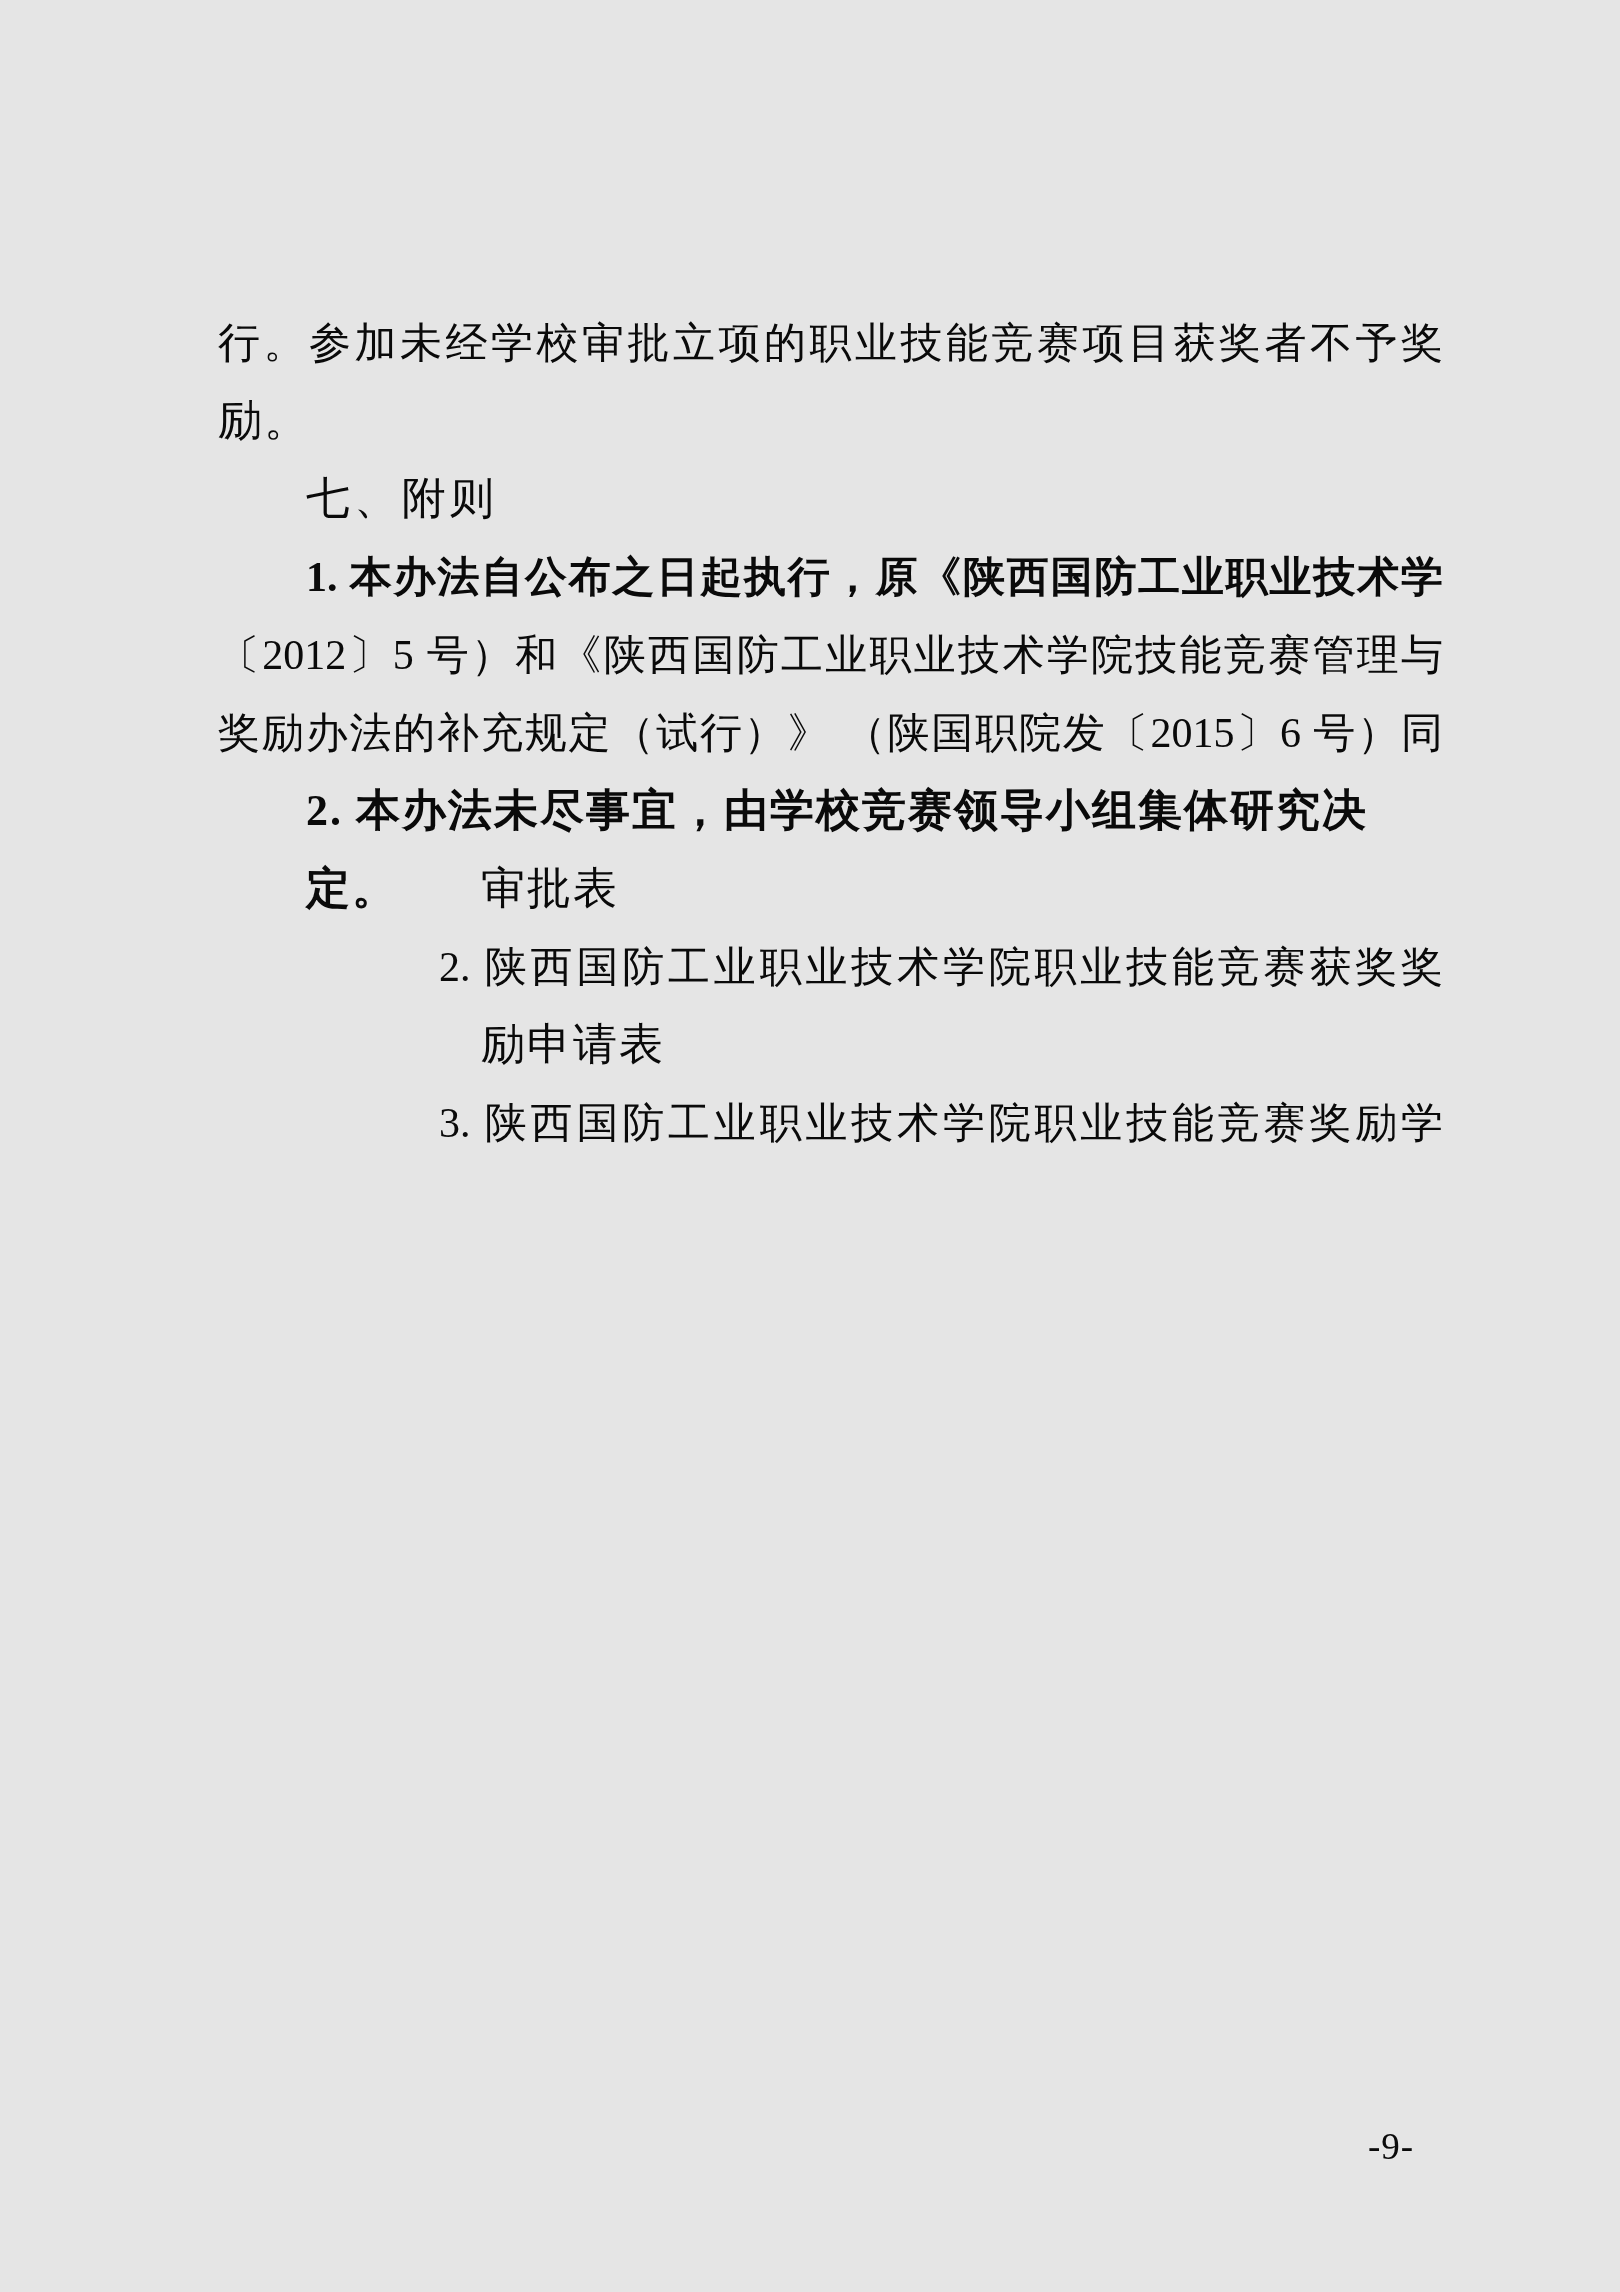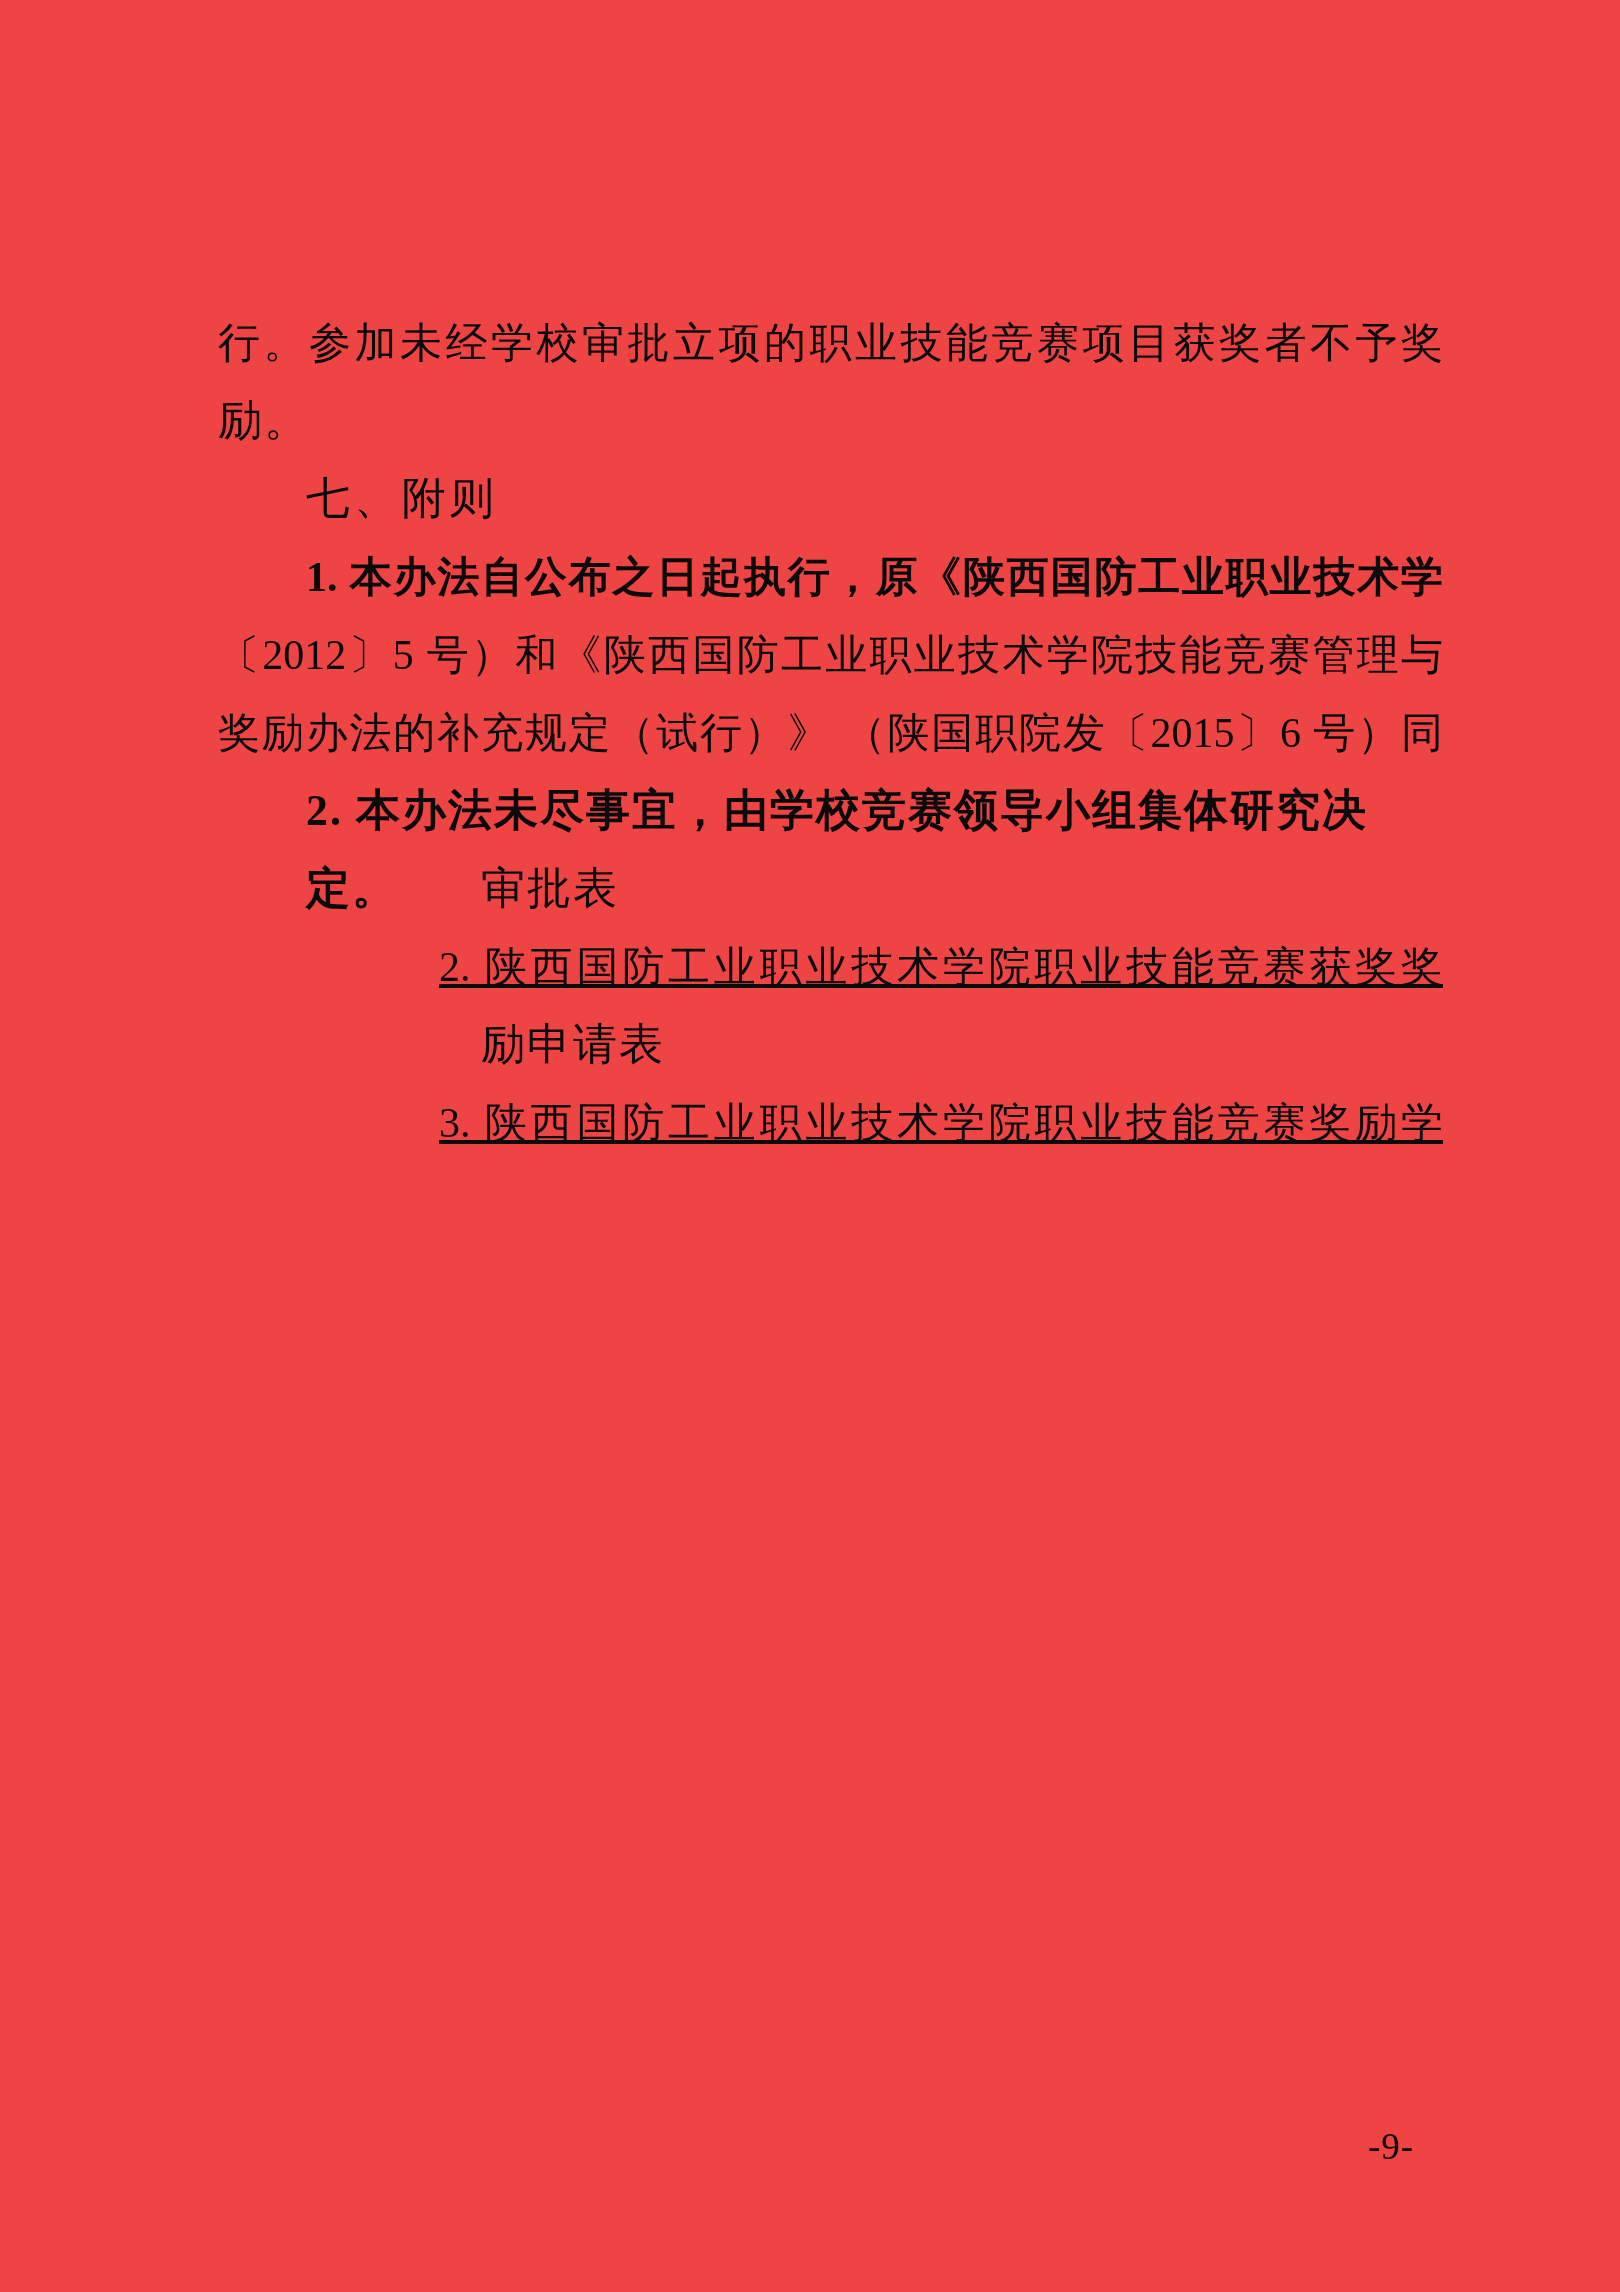--- a/index.html
+++ b/index.html
@@ -4,21 +4,21 @@
 <style>
   html, body {
     margin: 0;
     padding: 0;
     background: #ffffff;
   }
   .page {
     position: relative;
     width: 1620px;
     height: 2293px;
-    background: #ef4444;
+    background: #e5e5e5;
     overflow: hidden;
     font-family: "Liberation Serif", "DejaVu Serif", serif;
     color: #0a0a0a;
   }
   .text-block {
     position: absolute;
     left: 218px;
     top: 304px;
     width: 1225px;
   }
@@ -32,21 +32,21 @@
   
   .just {
     font-size: 42px;
     letter-spacing: 0;
     text-align: justify;
     text-align-last: justify;
   }
   
   .ind2 { padding-left: 88px; font-weight: bold; }
   
-  .ind-num { padding-left: 221px; text-decoration: underline; }
+  .ind-num { padding-left: 221px; }
   
   .ind-cont { padding-left: 263px; }
   .heading {
     font-weight: 400;
     letter-spacing: 3.9px;
   }
   
   .gap-above { margin-top: 78px; }
   .page-num {
     position: absolute;

